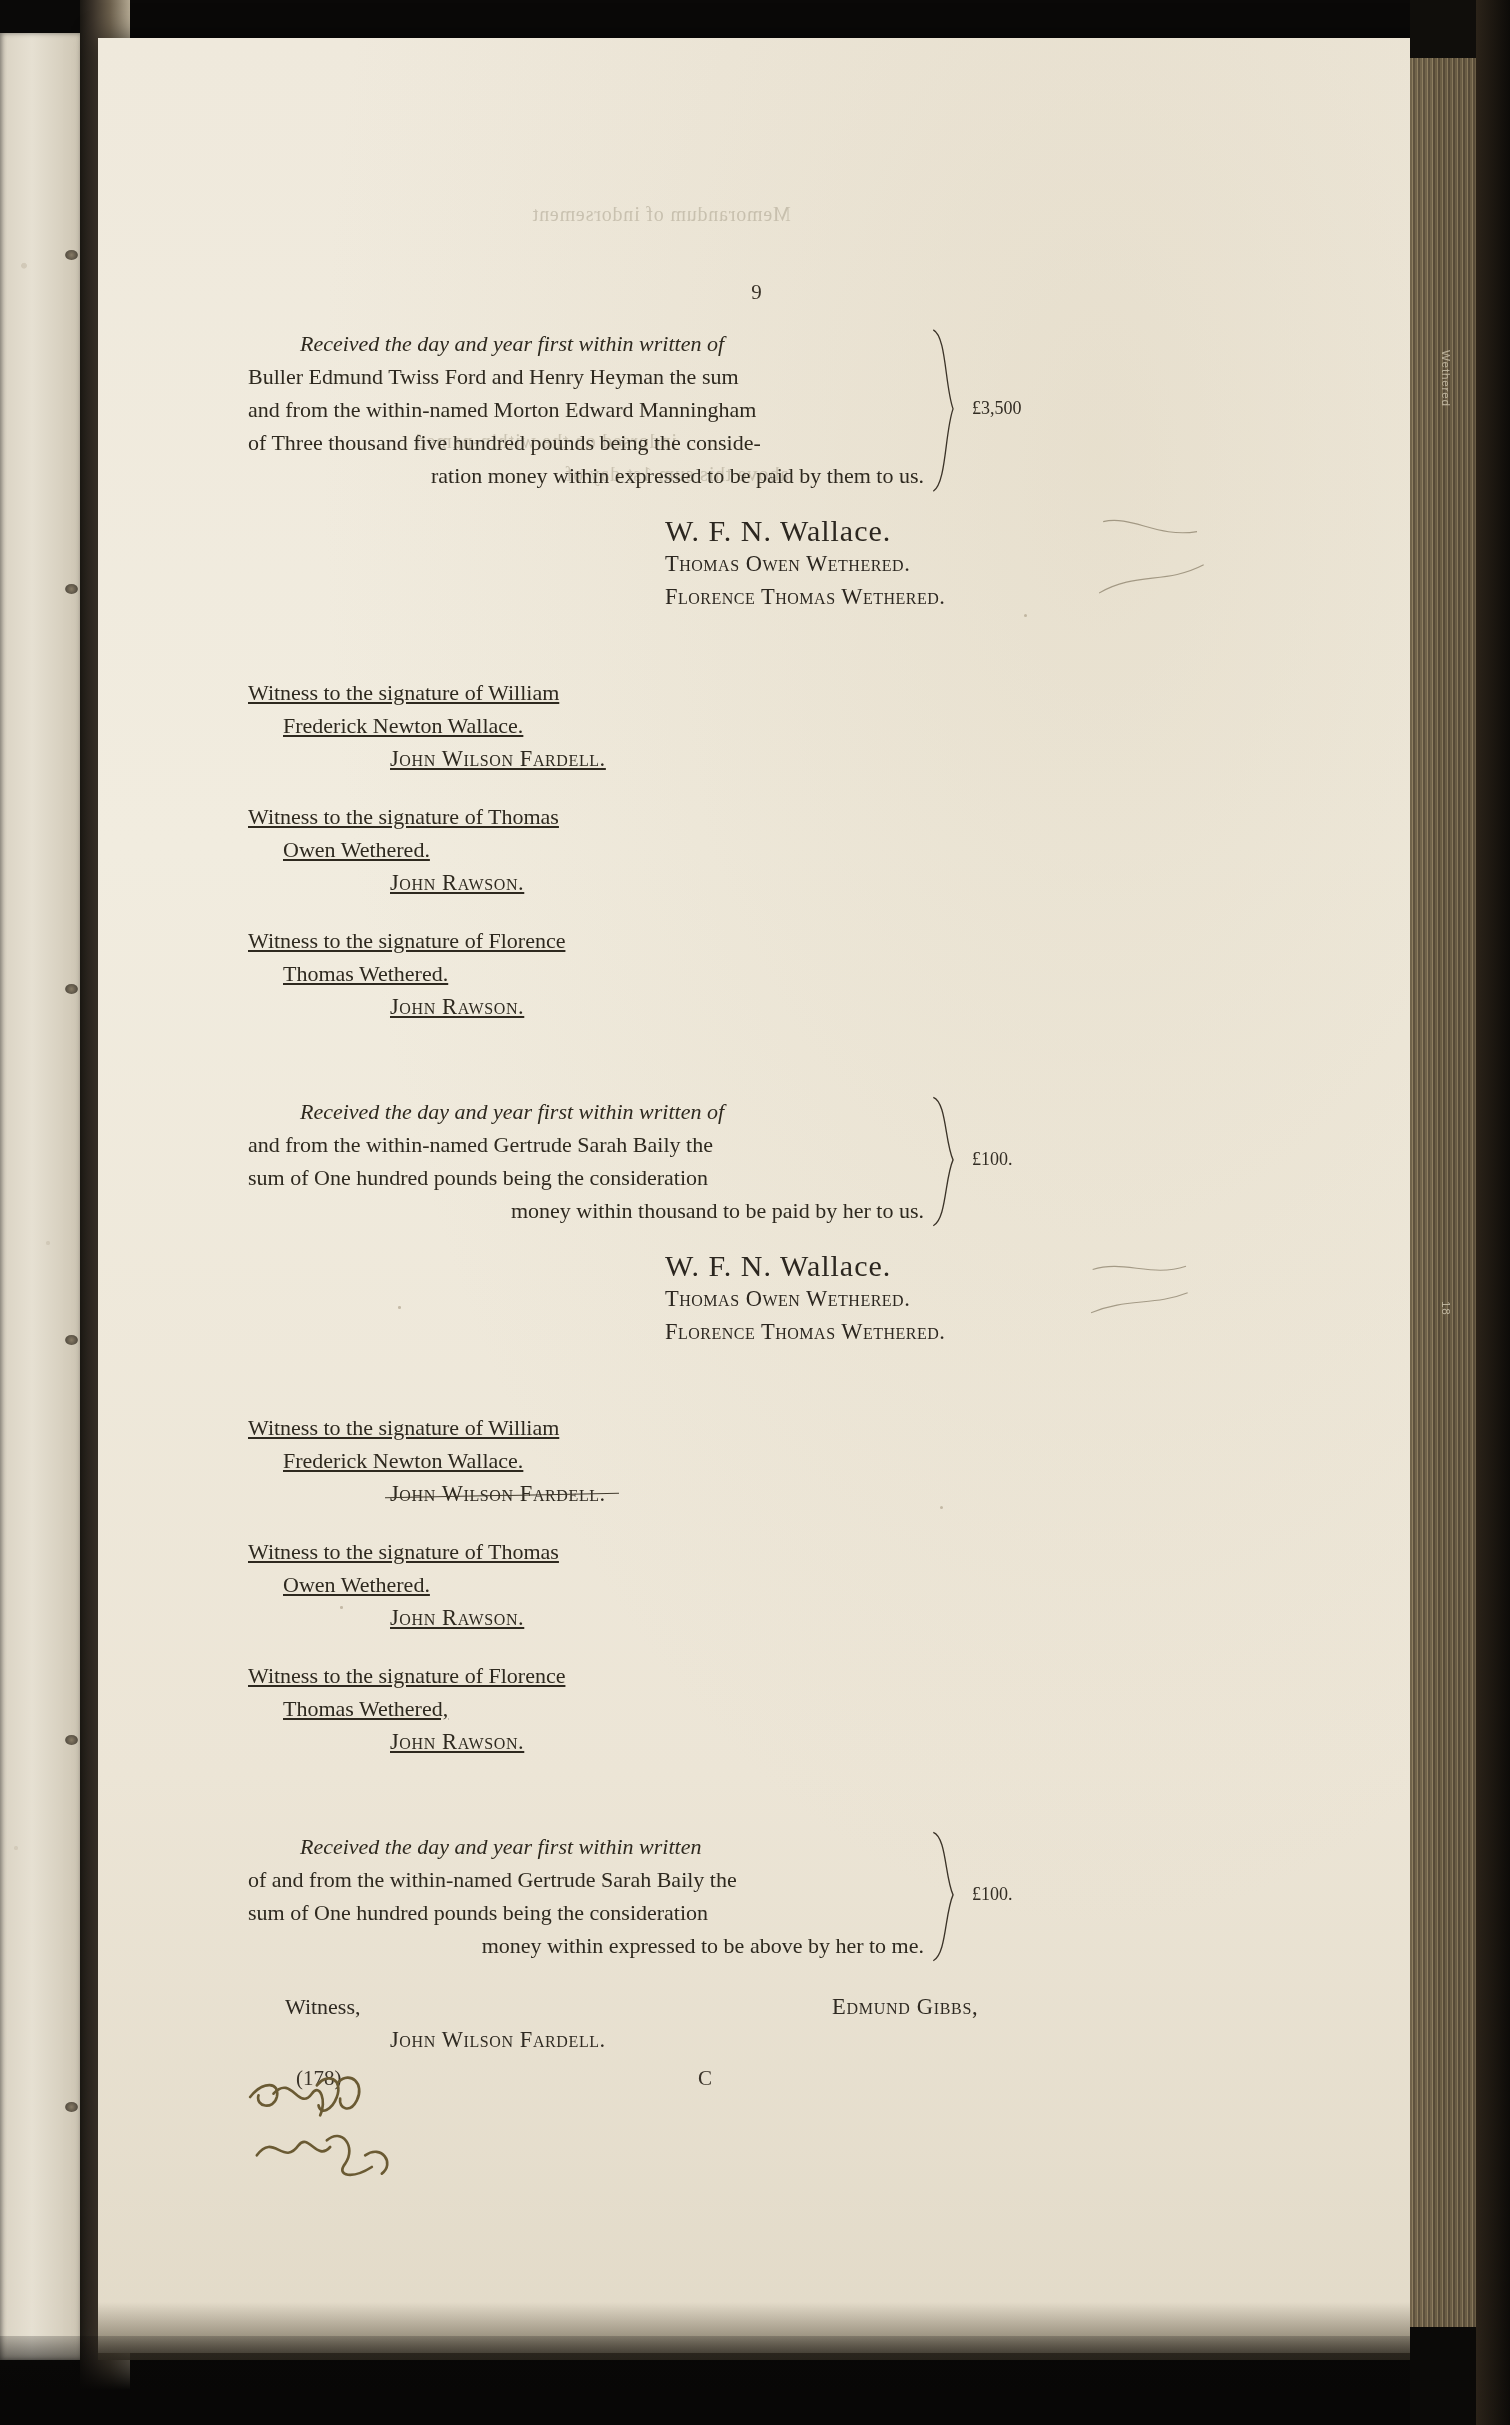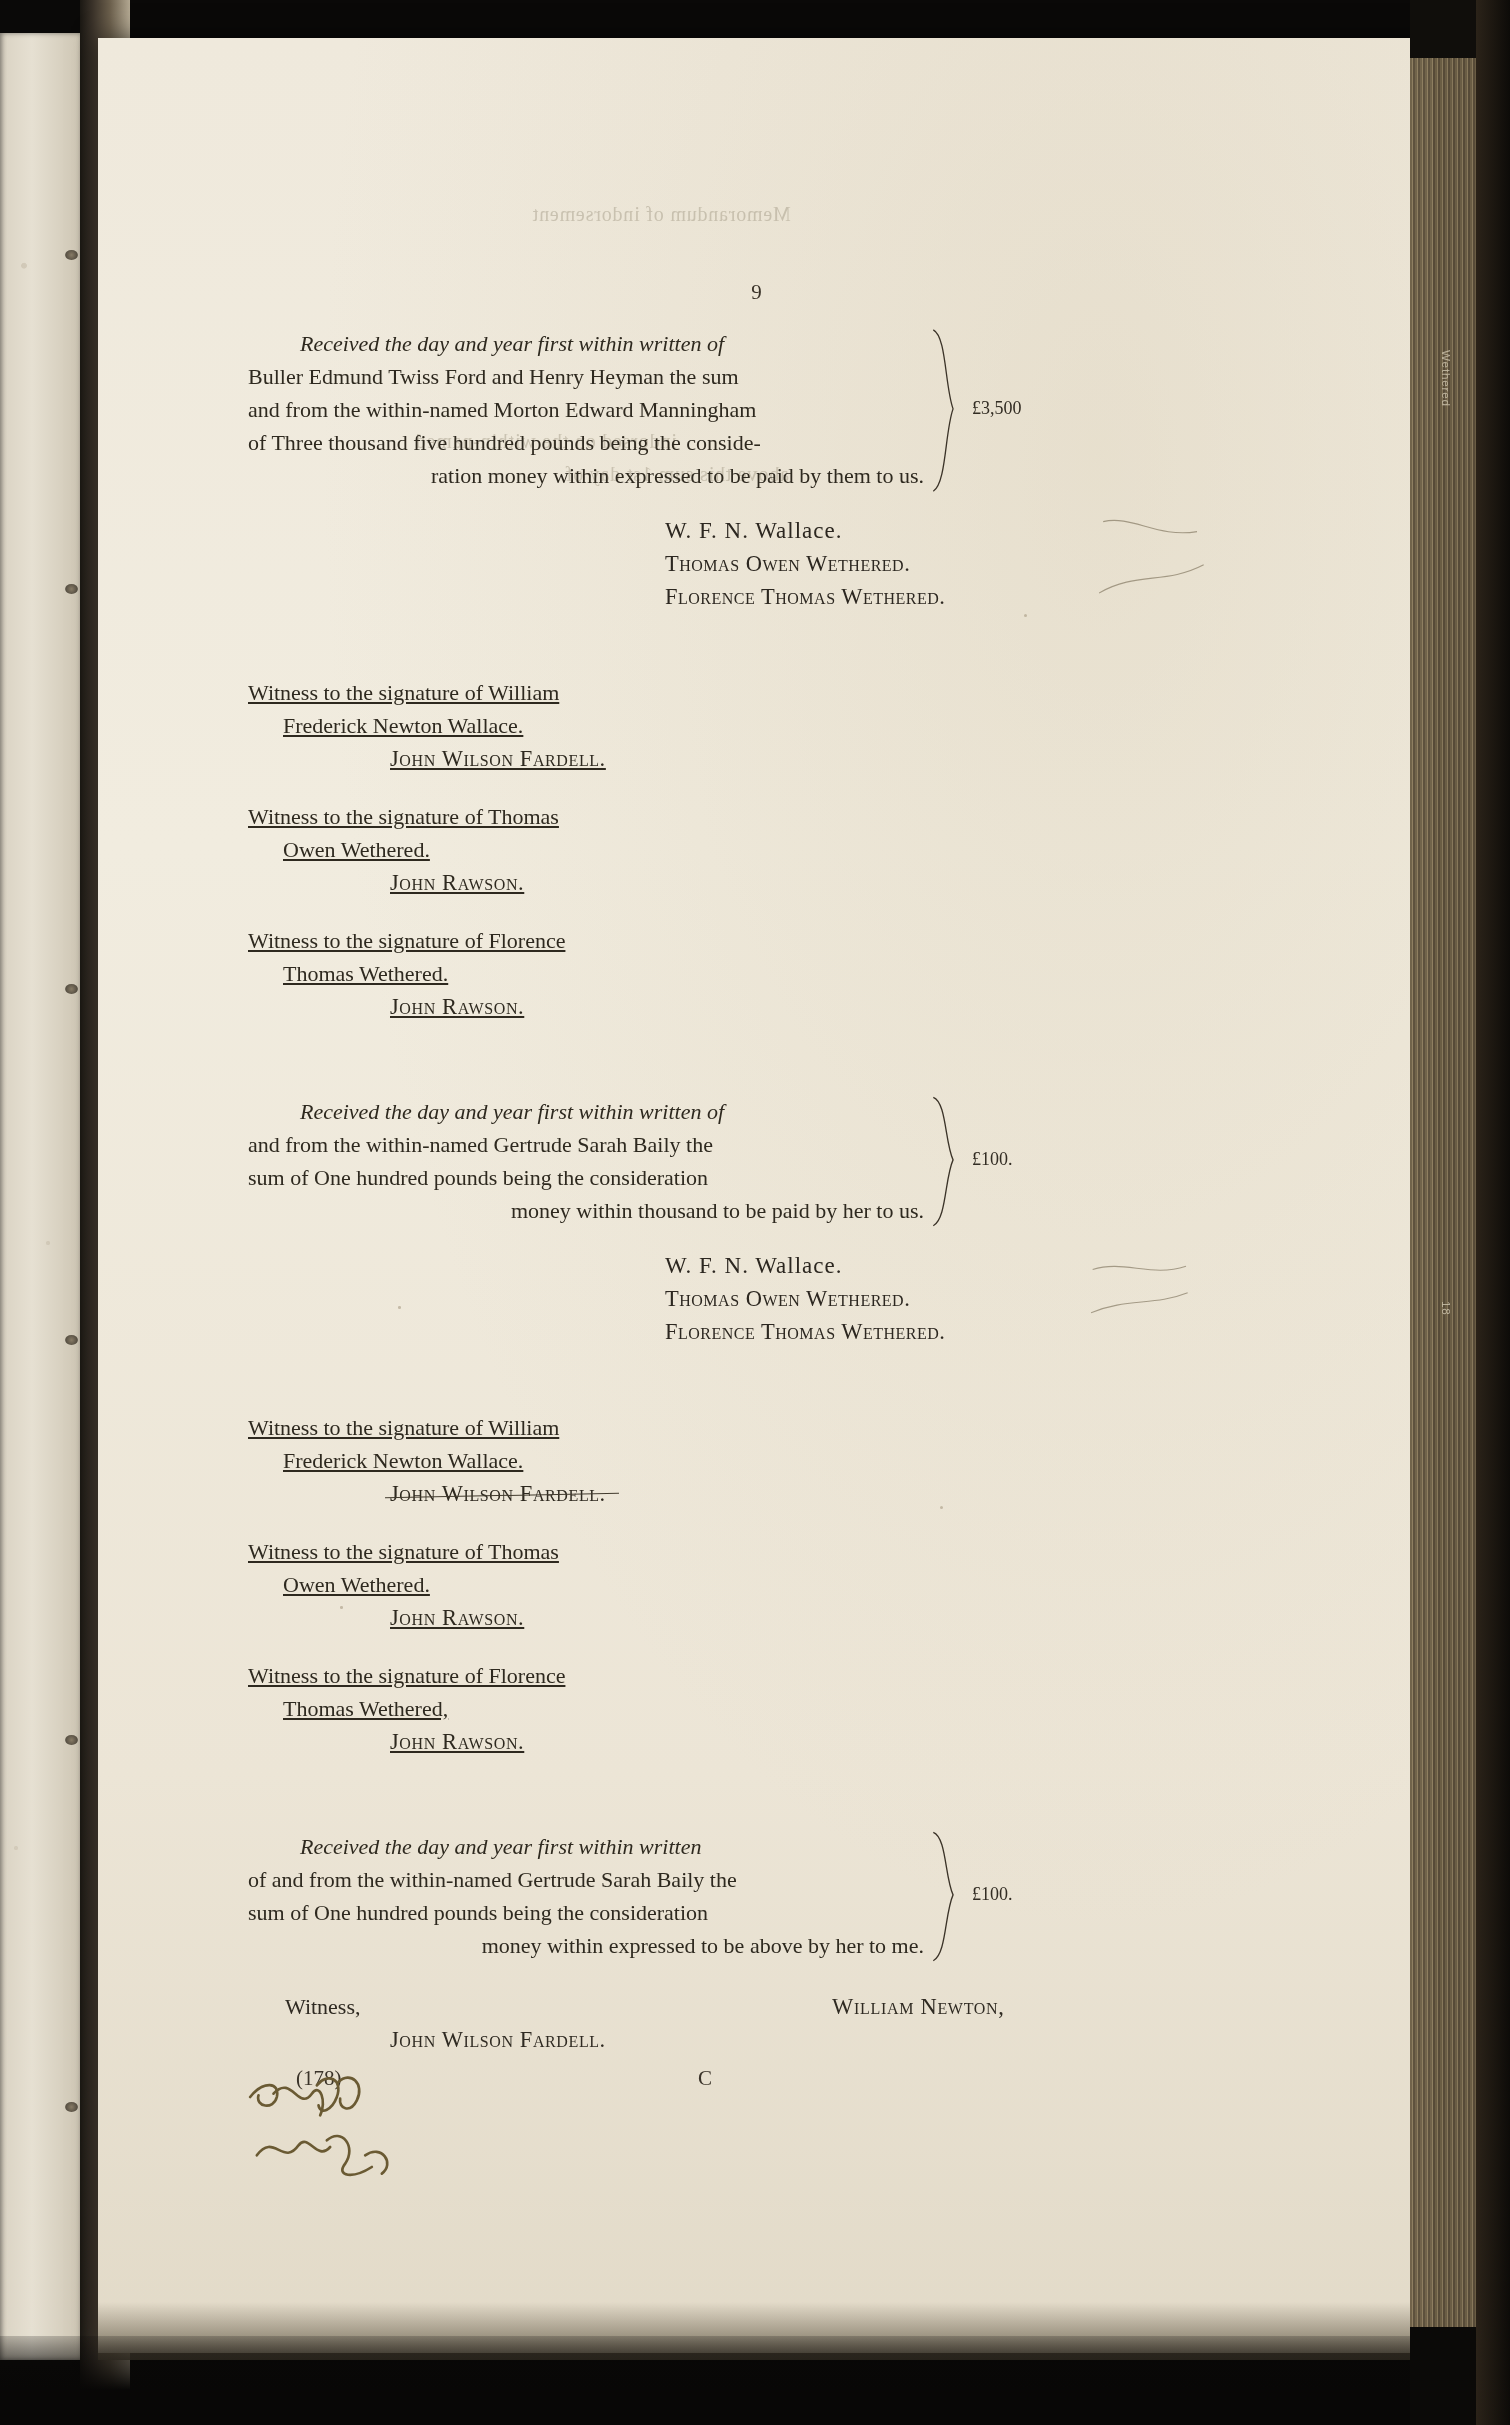--- a/index.html
+++ b/index.html
@@ -201,21 +201,21 @@
   .signatures {
     margin-top: 22px;
     padding-left: 417px;
     font-variant: small-caps;
     font-size: 22.5px;
     line-height: 33px;
     color: #2c2720;
     letter-spacing: 0.5px;
   }
   .signatures .sig { white-space: nowrap; }
-  .sig-big { font-variant: normal; font-size: 23px; letter-spacing: 1px; }
+  .sig-big { font-variant: normal; font-size: 30px; letter-spacing: 1px; }
 
   .witness-block {
     margin-top: 25px;
     font-size: 22px;
     line-height: 33px;
     color: #2e291f;
     text-decoration: underline;
   }
   .witness-block .w-line2 { padding-left: 35px; }
   .witness-block .w-name {
@@ -434,21 +434,21 @@
             <svg width="28" height="133" viewBox="0 0 34 160">
               <path d="M4 2 C 20 8, 18 56, 28 78 C 18 100, 20 150, 4 158" fill="none" stroke="#3b3328" stroke-width="1.6"></path>
             </svg>
           </div>
           <div class="amount" style="top:48px;">£100.</div>
         </div>
 
         <div class="final-row">
           <div class="final-witness">Witness,</div>
           <div class="final-name">John Wilson Fardell.</div>
-          <div class="right-sig">William Newton,</div>
+          <div class="right-sig">Edmund Gibbs,</div>
           <div class="sig-number">(178)</div>
           <div class="catch">C</div>
         </div>
 
       </div>
 
       <div class="penstroke" style="left:1001px; top:475px;">
         <svg width="108" height="92" viewBox="0 0 130 110">
           <path d="M5 10 C 40 2, 70 30, 118 22" fill="none" stroke="#6b5f47" stroke-width="1.4"></path>
           <path d="M0 96 C 45 70, 80 86, 126 62" fill="none" stroke="#6b5f47" stroke-width="1.4"></path>

